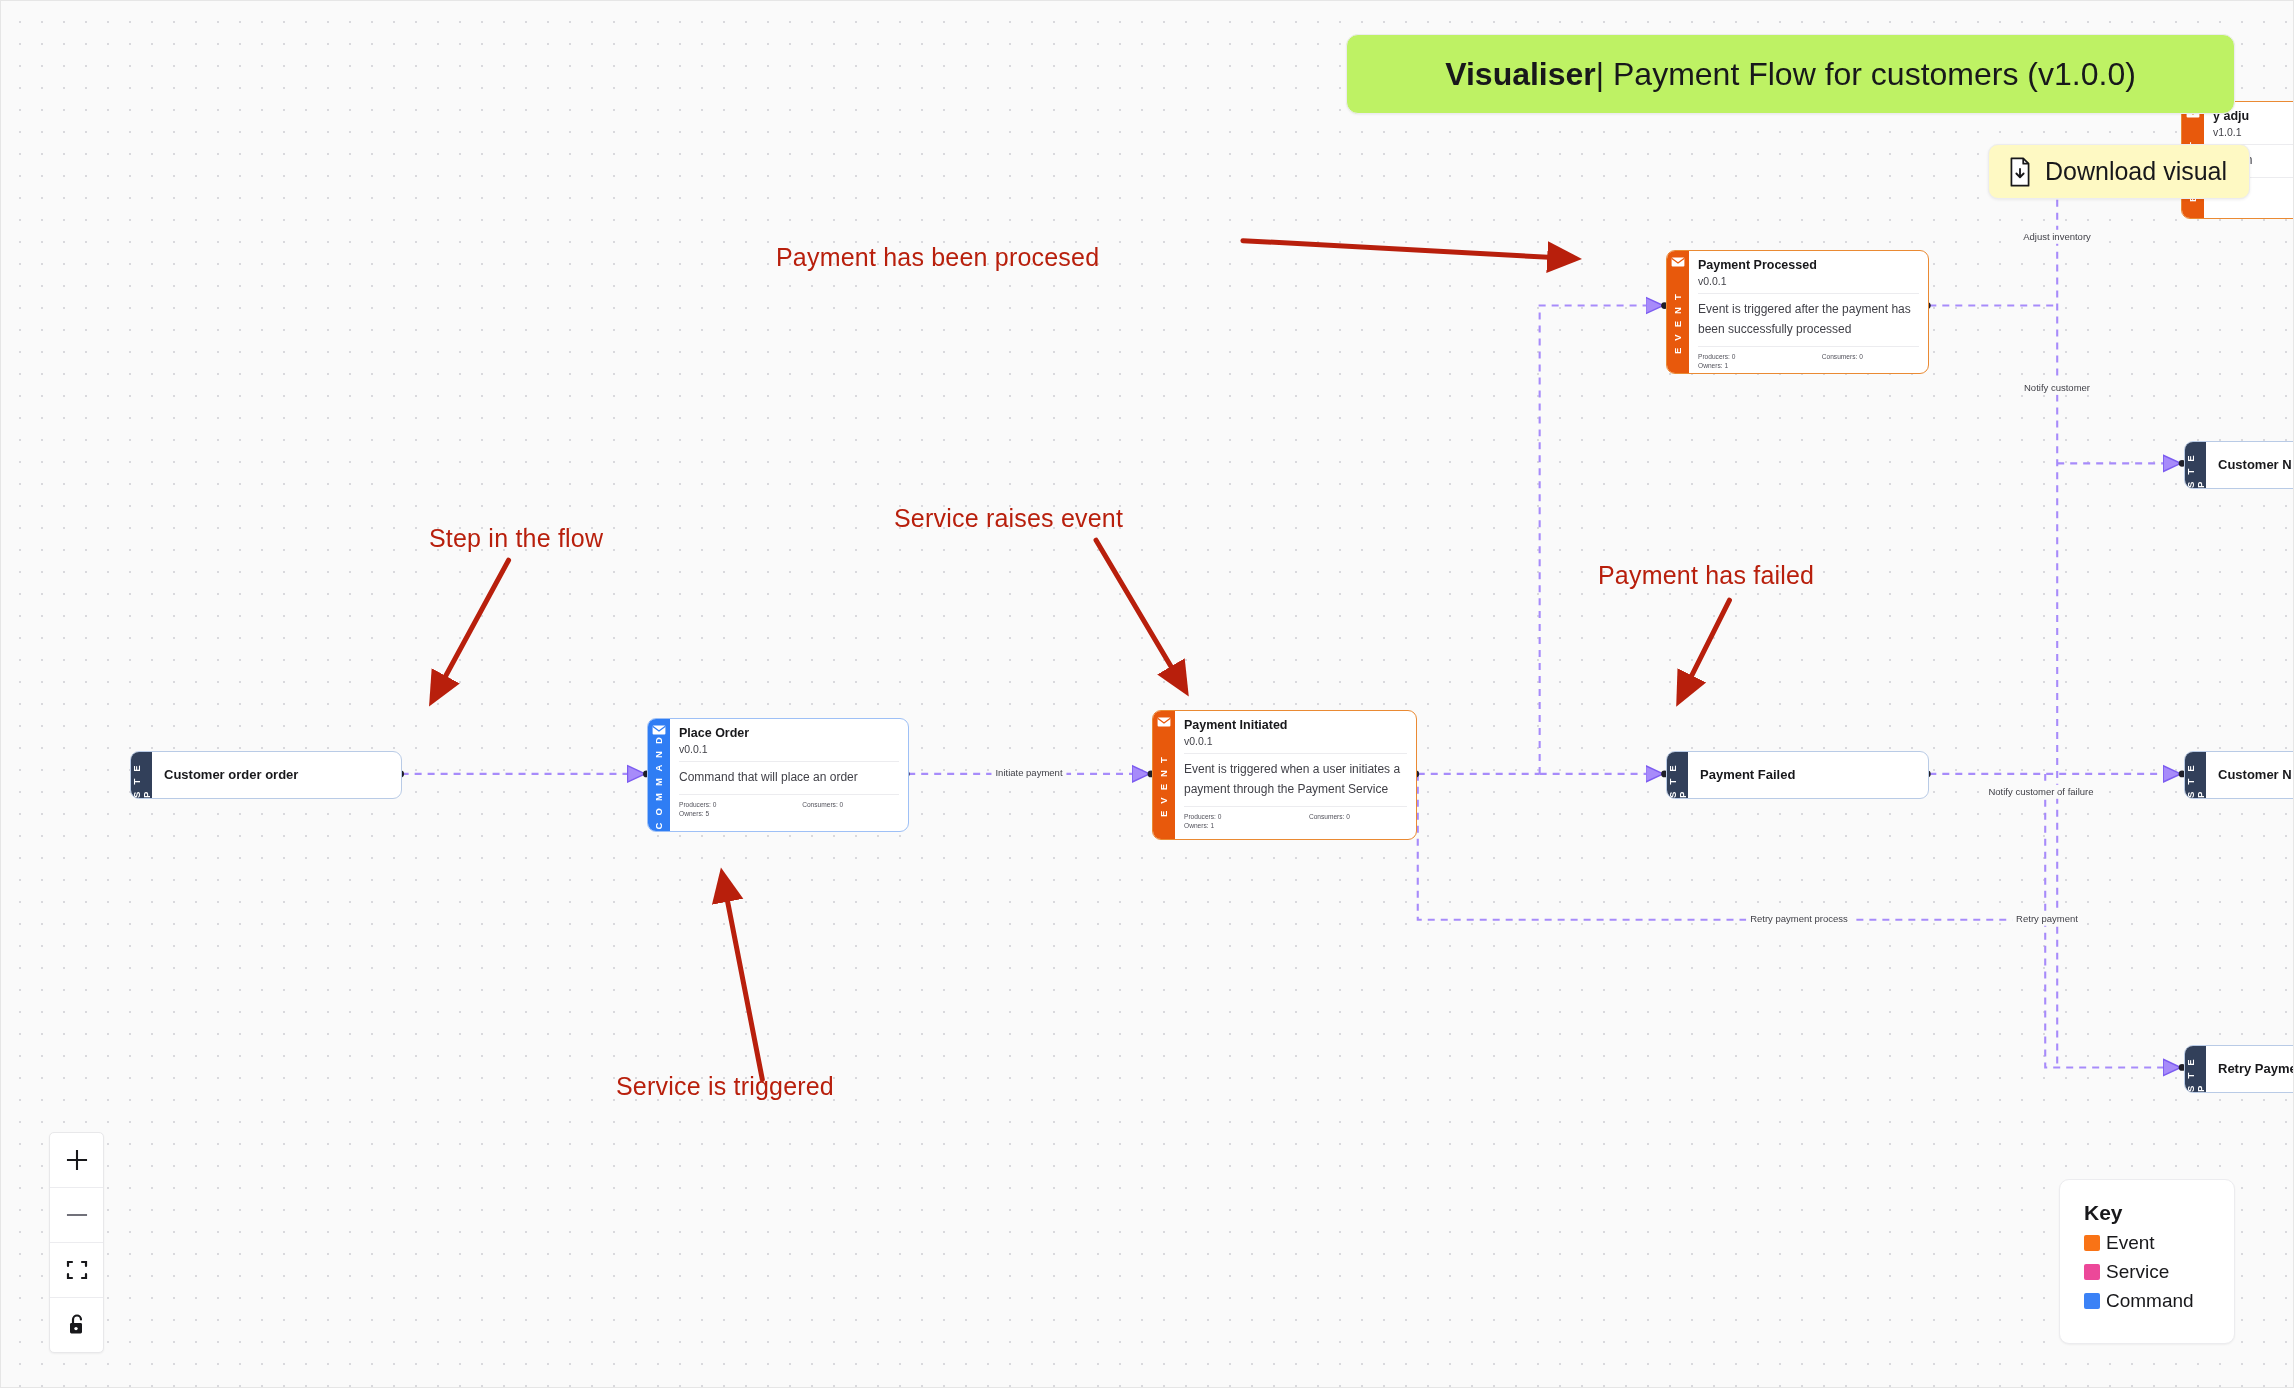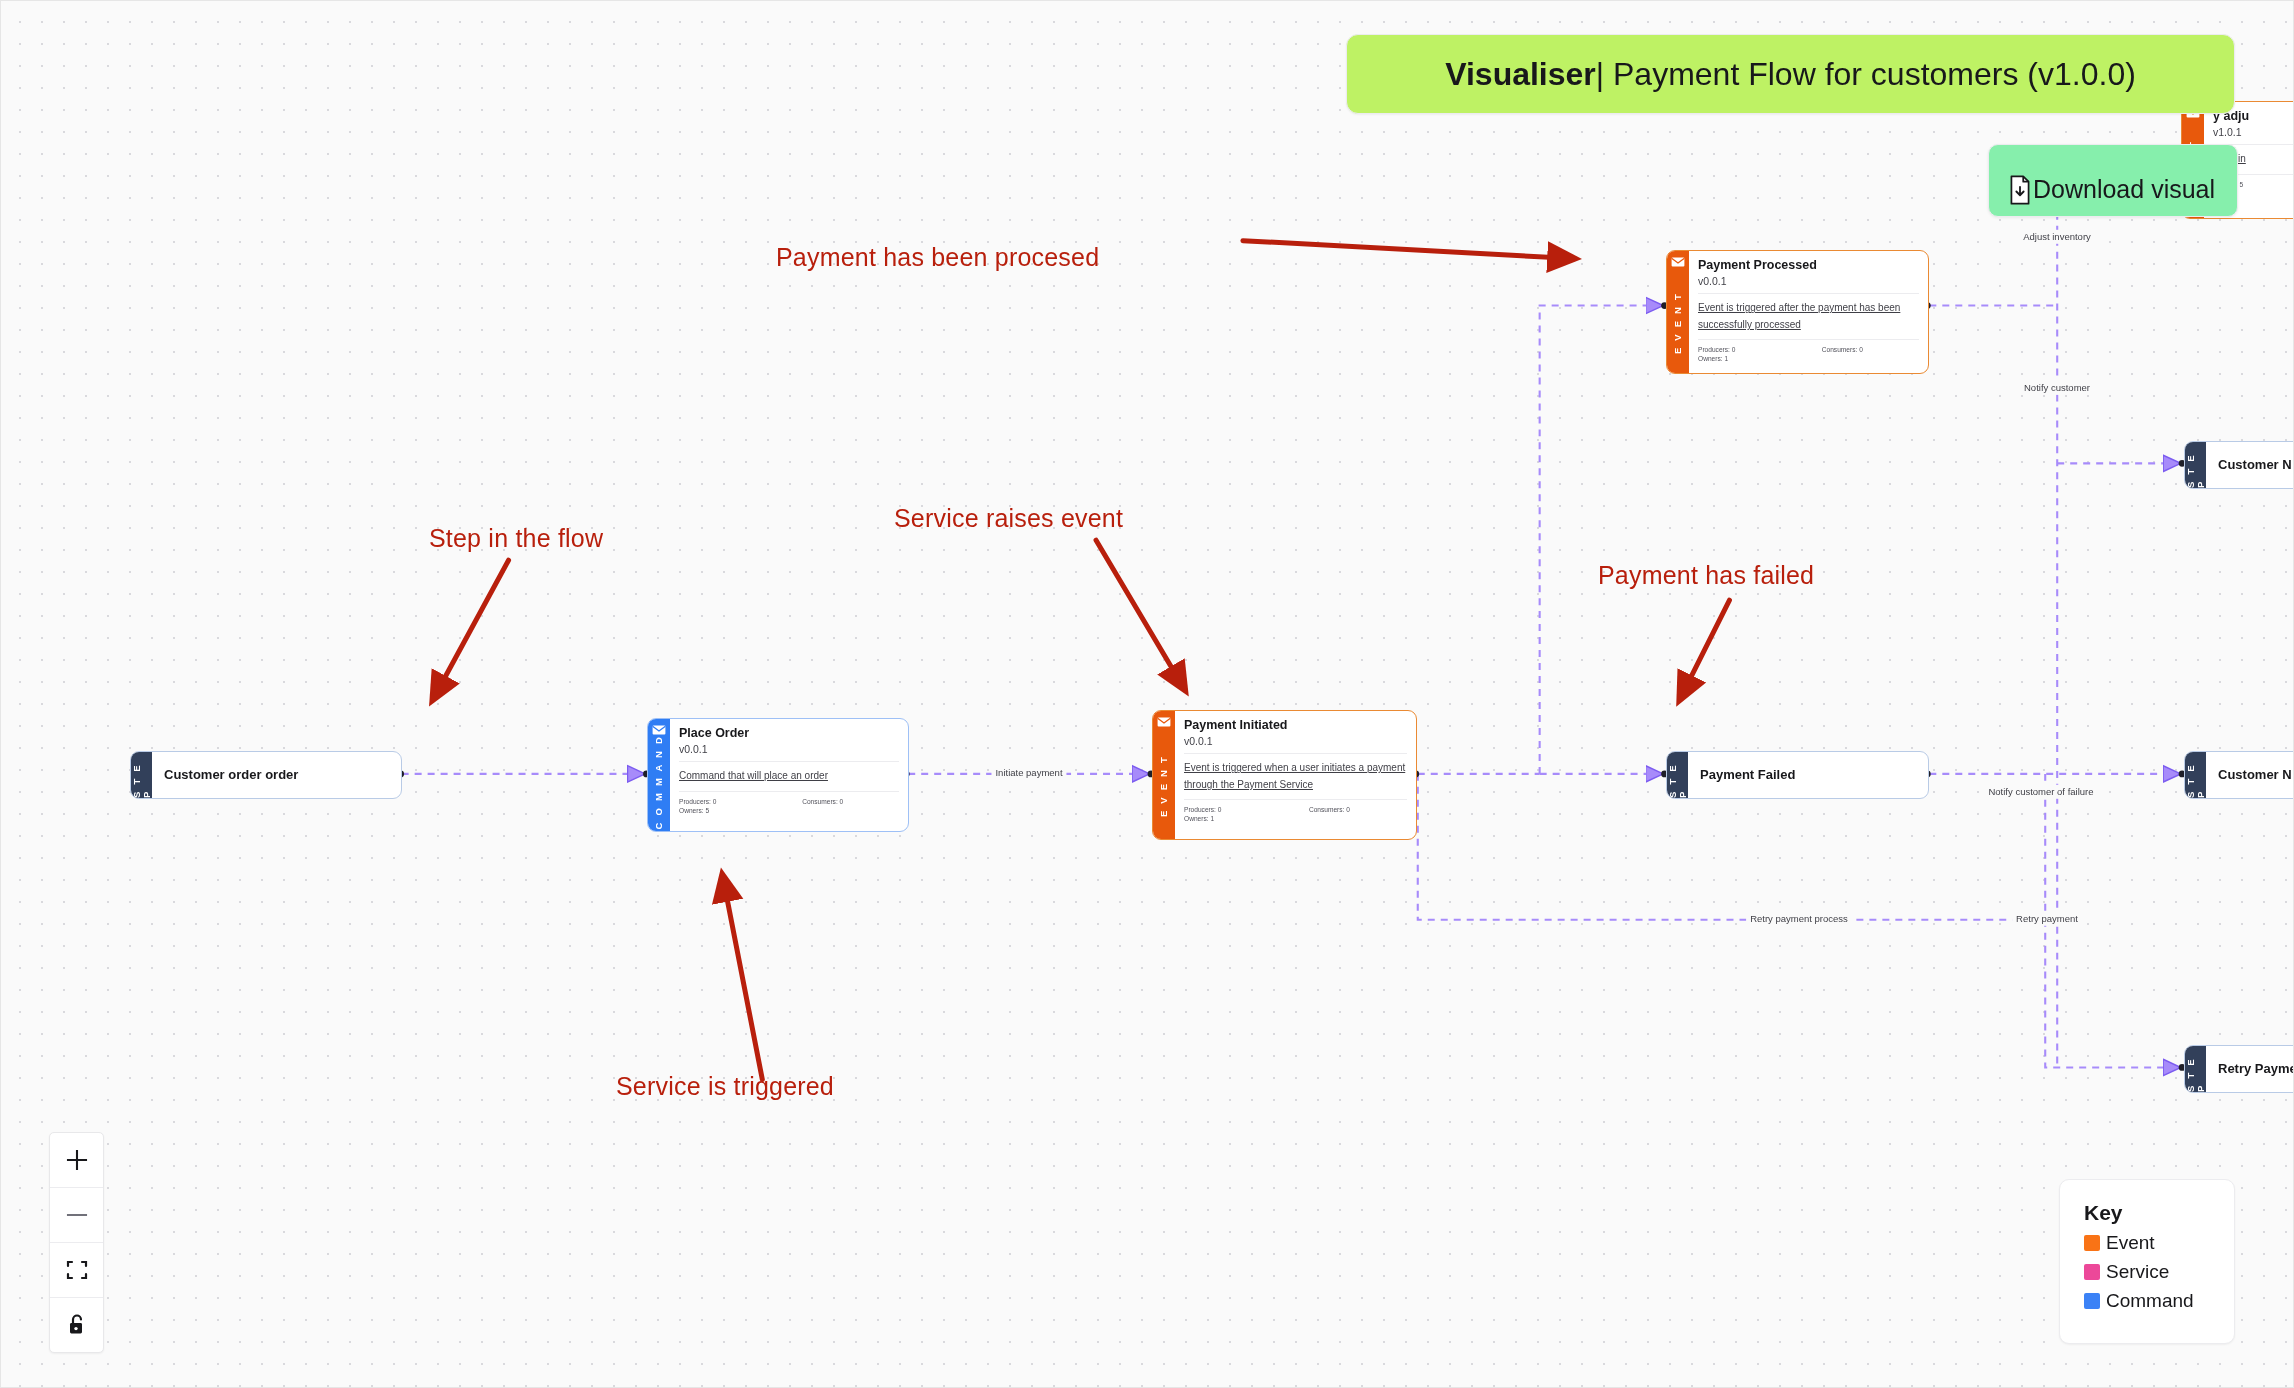--- a/index.html
+++ b/index.html
@@ -76,24 +76,23 @@
     font-size: 10.5px;
     color: #3f3f46;
     margin-top: 3px;
   }
   .node hr {
     border: none;
     border-top: 1px solid #ececef;
     margin: 6px 0 6px 0;
   }
   .node .desc {
-    font-size: 10px;
+    font-size: 12px;
     color: #3f3f46;
     line-height: 1.65;
-    text-decoration: underline;
   }
   .node .meta {
     display: flex;
     font-size: 6.6px;
     color: #52525b;
     margin-top: 2px;
   }
   .node .meta .m1 { width: 56%; }
   .node .meta .m2 { width: 44%; }
 
@@ -168,26 +167,27 @@
     white-space: nowrap;
   }
   #title-card .t .b { font-weight: 700; }
 
   
   #download-btn {
     position: absolute;
     left: 1987px;
     top: 143px;
     height: 53px;
-    padding: 18px 22px 0 18px;
-    background: #86efac;
+    padding: 0 22px 0 18px;
+    background: #fef9c3;
     border: 1px solid #ececef;
     border-radius: 10px;
     display: flex;
     align-items: center;
+    gap: 12px;
     box-shadow: 0 1px 3px rgba(0,0,0,.07);
     z-index: 41;
     cursor: pointer;
   }
   #download-btn .lbl { font-size: 25px; color: #18181b; white-space: nowrap; }
 
   
   #key {
     position: absolute;
     left: 2058px;

